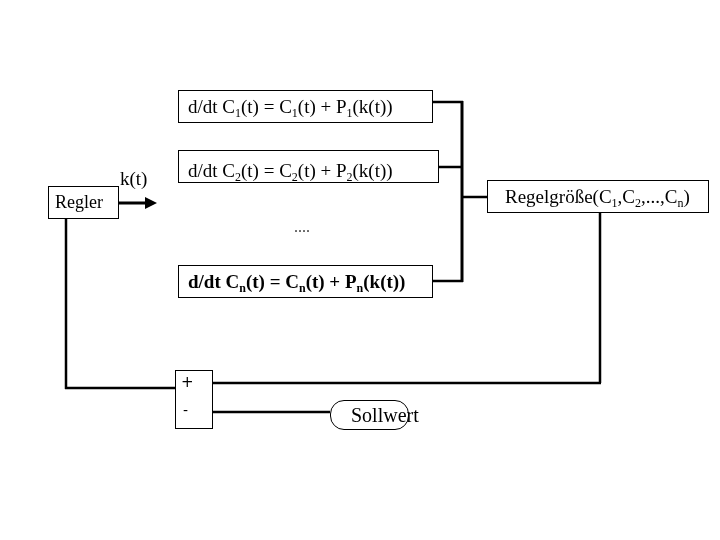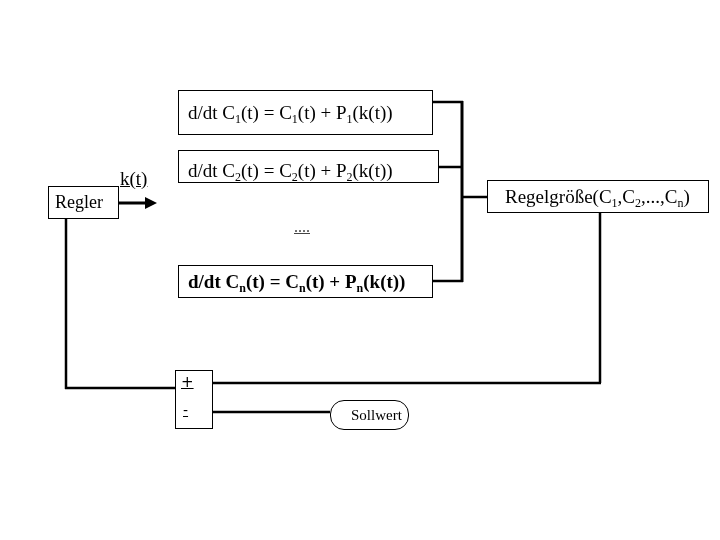--- a/index.html
+++ b/index.html
@@ -3,21 +3,21 @@
 <meta charset="utf-8">
 <style>
   html, body { margin: 0; padding: 0; background: #ffffff; }
   body { width: 720px; height: 540px; position: relative; overflow: hidden;
          font-family: "Liberation Serif", "DejaVu Serif", serif; color: #000; }
   svg { position: absolute; left: 0; top: 0; }
   .box { position: absolute; border: 1px solid #000; background: #fff; box-sizing: border-box;
          display: flex; align-items: center; white-space: nowrap; }
   .eq { font-size: 19px; padding-left: 9px; }
   .eq sub { font-size: 12px; vertical-align: -4px; line-height: 0; }
-  .lbl { position: absolute; white-space: nowrap; text-decoration: underline; }
+  .lbl { position: absolute; white-space: nowrap; }
 </style>
 </head>
 <body>
 
 <svg width="720" height="540">
 
   <line x1="102" y1="203" x2="146" y2="203" stroke="#000" stroke-width="3"></line>
   <polygon points="145,197 157,203 145,209" fill="#000"></polygon>
 
   <line x1="432" y1="102" x2="463" y2="102" stroke="#000" stroke-width="2.5"></line>
@@ -34,21 +34,21 @@
   <line x1="65" y1="388" x2="175" y2="388" stroke="#000" stroke-width="2.5"></line>
   <line x1="66" y1="218" x2="66" y2="389" stroke="#000" stroke-width="2.5"></line>
 </svg>
 
 <div class="box" style="left:32px; top:186px; width:71px; height:33px; font-size:18px; padding-left:6px;margin-left:16px;">
   <span>Regler</span>
 </div>
 
 <div class="lbl" style="left:120px; top:168px; font-size:19px;">k(t)</div>
 
-<div class="box eq" style="left:178px; top:90px; width:255px; height:45px;">
+<div class="box eq" style="left:178px; top:90px; width:255px; height:33px;">
   <span>
     <span>d/dt C</span><sub>1</sub><span>(t) = C</span><sub>1</sub><span>(t) + P</span><sub>1</sub><span>(k(t))</span>
   </span>
 </div>
 
 <div class="box eq" style="left:178px; top:150px; width:261px; height:33px;align-items:flex-end;">
   <span>
     <span>d/dt C</span><sub>2</sub><span>(t) = C</span><sub>2</sub><span>(t) + P</span><sub>2</sub><span>(k(t))</span>
   </span>
 </div>
@@ -65,15 +65,15 @@
   <span>
     <span>Regelgröße(C</span><sub>1</sub><span>,C</span><sub>2</sub><span>,...,C</span><sub>n</sub><span>)</span>
   </span>
 </div>
 
 <div class="box" style="left:175px; top:370px; width:38px; height:59px; display:block;">
   <span class="lbl" style="left:5px; top:2px; font-family:'DejaVu Sans', sans-serif; font-size:15px;">+</span>
   <span class="lbl" style="left:7px; top:31px; font-family:'DejaVu Sans', sans-serif; font-size:14px;">-</span>
 </div>
 
-<div class="box" style="left:330px; top:400px; width:79px; height:30px; font-size:15px; padding-left:20px;border-radius:14px;">
+<div class="box" style="left:330px; top:400px; width:79px; height:30px; font-size:20px; padding-left:20px;border-radius:14px;">
   <span>Sollwert</span>
 </div>
 
 </body></html>

